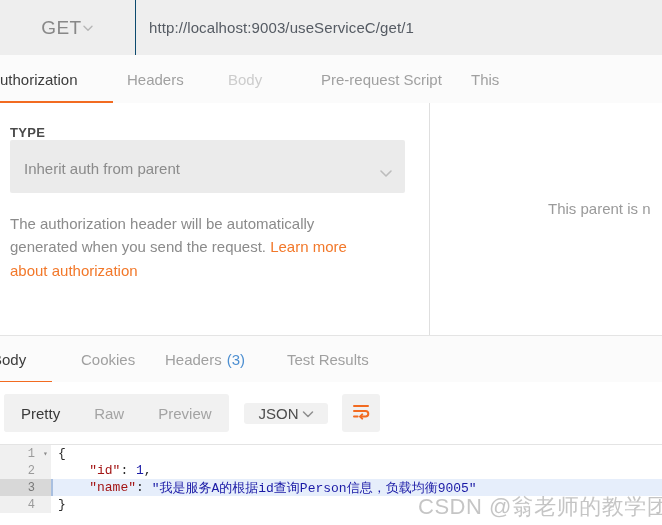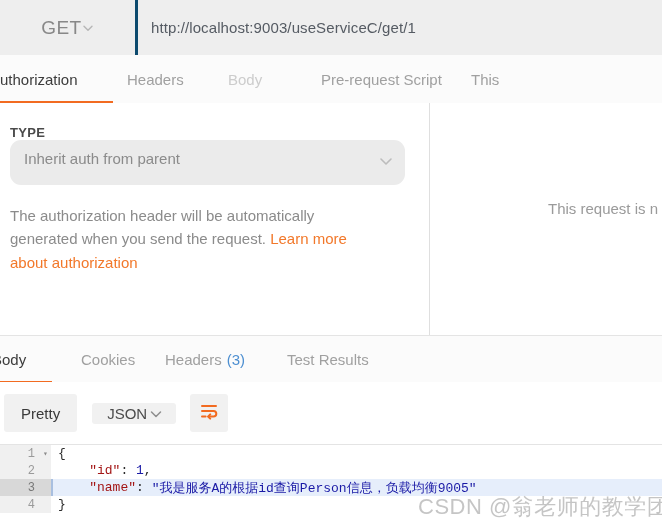--- a/index.html
+++ b/index.html
@@ -29,21 +29,21 @@
     background: #eeeeee;
     border-bottom: 1px solid #e0e0e0;
     display: flex;
     align-items: stretch;
   }
   .method-box {
     width: 135px;
     display: flex;
     align-items: center;
     justify-content: center;
-    border-right: 3px solid #0c4a6e;
+    border-right: 1px solid #0c4a6e;
     background: #eeeeee;
     cursor: pointer;
   }
   .method-label {
     font-size: 19px;
     color: #888888;
     letter-spacing: 0.4px;
   }
   .chev {
     display: inline-block;
@@ -113,25 +113,25 @@
   .type-label {
     font-size: 13px;
     font-weight: bold;
     color: #4a4a4a;
     letter-spacing: 0.3px;
     margin-bottom: 0;
   }
   .type-select {
     height: 37px;
     background: #ebebeb;
-    border-radius: 11px;
-    display: flex;
-    align-items: center;
+    border-radius: 2px;
+    display: flex;
+    align-items: flex-end;
     justify-content: space-between;
-    padding: 0 15px 8px 14px;
+    padding: 0 15px 16px 14px;
     cursor: pointer;
   }
   .type-select-text {
     font-size: 15px;
     color: #8b8b8b;
   }
   .auth-desc {
     margin-top: 19px;
     font-size: 15px;
     line-height: 1.55;
@@ -372,21 +372,21 @@
           <svg width="16" height="16" viewBox="0 0 16 16">
               <path d="M3 6 L8 11 L13 6" fill="none" stroke="#bcbcbc" stroke-width="1.6" stroke-linecap="round" stroke-linejoin="round"></path>
             </svg>
         </span>
       </div>
       <div class="auth-desc">
         <span>The authorization header will be automatically generated when you send the request. </span><a class="auth-link">Learn more about authorization</a>
       </div>
     </div>
     <div class="auth-right">
-      <div class="auth-right-msg">This request is n</div>
+      <div class="auth-right-msg">This parent is n</div>
     </div>
   </div>
 
   <div class="resp-tabs">
     <div class="resp-tab active" style="position:absolute;left:0;width:52px;justify-content:flex-start;">
       <span style="margin-left:-8px">Body</span>
     </div>
     <div class="resp-tab" style="position:absolute;left:81px;">
       <span>Cookies</span>
     </div>
@@ -396,20 +396,26 @@
     </div>
     <div class="resp-tab" style="position:absolute;left:287px;">
       <span>Test Results</span>
     </div>
   </div>
 
   <div class="fmt-bar">
     <div class="seg-group" style="margin-left:-8px;">
       <div class="seg active">
         <span>Pretty</span>
+      </div>
+      <div class="seg">
+        <span>Raw</span>
+      </div>
+      <div class="seg">
+        <span>Preview</span>
       </div>
     </div>
     <div class="json-select">
       <span class="json-select-text">JSON</span>
       <span class="chev">
         <svg width="14" height="14" viewBox="0 0 14 14">
             <path d="M2.5 5 L7 9.5 L11.5 5" fill="none" stroke="#8e8e8e" stroke-width="1.5" stroke-linecap="round" stroke-linejoin="round"></path>
           </svg>
       </span>
     </div>

